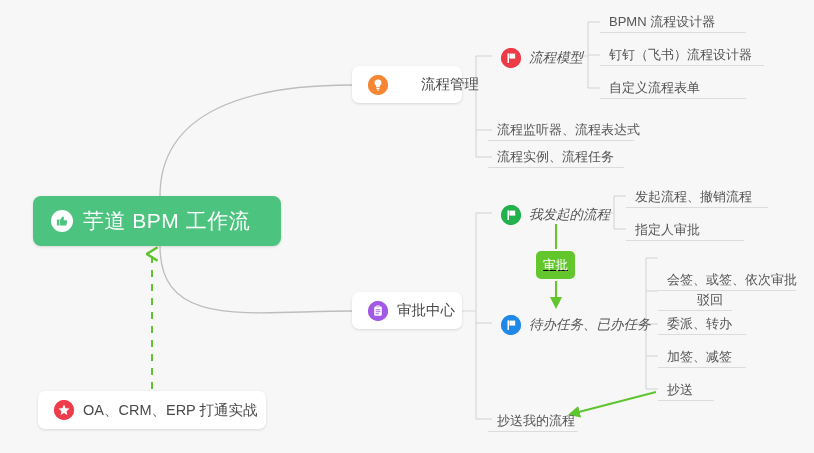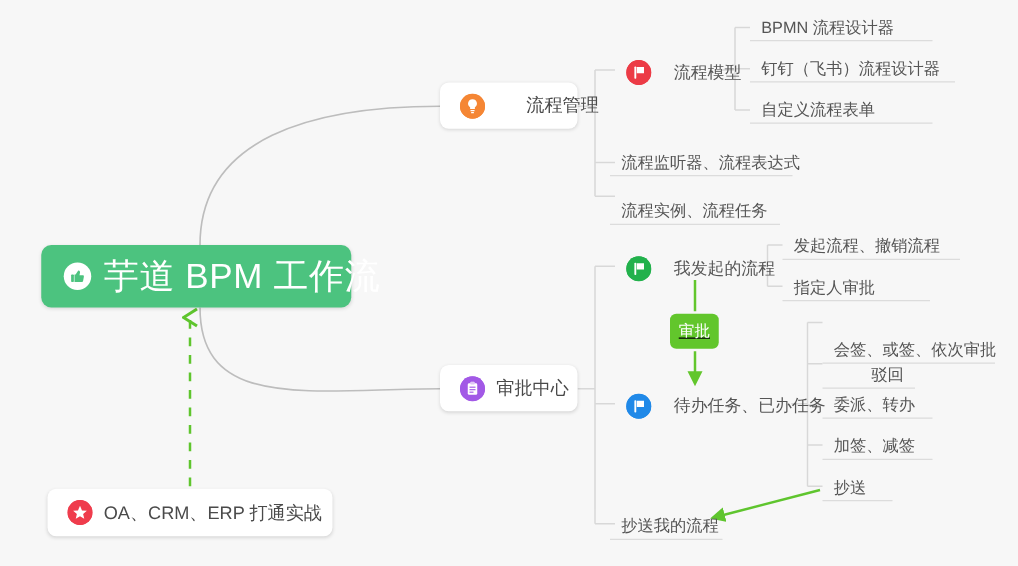--- a/index.html
+++ b/index.html
@@ -36,21 +36,21 @@
     background: #4cc37f;
     border-radius: 8px;
     box-shadow: 0 1px 3px rgba(0,0,0,.12);
     display: flex;
     align-items: center;
     padding: 0 18px;
     box-sizing: border-box;
   }
   .root-node .label {
     color: #ffffff;
-    font-size: 28px;
+    font-size: 21px;
     letter-spacing: .5px;
     margin-left: 10px;
     white-space: nowrap;
   }
 
   
   .ico {
     width: 20px;
     height: 20px;
     border-radius: 50%;
@@ -100,21 +100,21 @@
     position: absolute;
     font-size: 13px;
     color: #555555;
     white-space: nowrap;
     padding: 4px 9px 5px 9px;
     box-sizing: border-box;
     display: flex;
     align-items: center;
   }
   .leaf .label { line-height: 1; }
-  .leaf.with-ico .label { margin-left: 18px; font-size: 13.5px; }
+  .leaf.with-ico .label { margin-left: 8px; font-size: 13.5px; font-style: italic; }
 
   
   .leaf.ul::after {
     content: "";
     position: absolute;
     left: 0;
     right: 0;
     bottom: 0;
     height: 1px;
     background: #dcdcdc;
@@ -240,21 +240,21 @@
   <div class="leaf ul" style="left:600px; top:44px; width:164px;">
     <span class="label">钉钉（飞书）流程设计器</span>
   </div>
   <div class="leaf ul" style="left:600px; top:77px; width:146px;">
     <span class="label">自定义流程表单</span>
   </div>
 
   <div class="leaf ul" style="left:488px; top:119px; width:146px;">
     <span class="label">流程监听器、流程表达式</span>
   </div>
-  <div class="leaf ul" style="left:488px; top:158px; width:136px;">
+  <div class="leaf ul" style="left:488px; top:146px; width:136px;">
     <span class="label">流程实例、流程任务</span>
   </div>
 
   <div class="card" id="node-approval">
     <span class="ico ico-clip">
       <svg width="20" height="20" viewBox="0 0 20 20">
         <circle cx="10" cy="10" r="10" fill="#a259e6"></circle>
         <rect x="6.2" y="5.6" width="7.6" height="9.2" rx="1.1" fill="#ffffff"></rect>
         <rect x="8.2" y="4.3" width="3.6" height="2.2" rx="0.8" fill="#ffffff"></rect>
         <rect x="8.2" y="4.3" width="3.6" height="2.2" rx="0.8" fill="#a259e6" opacity="0.35"></rect>

